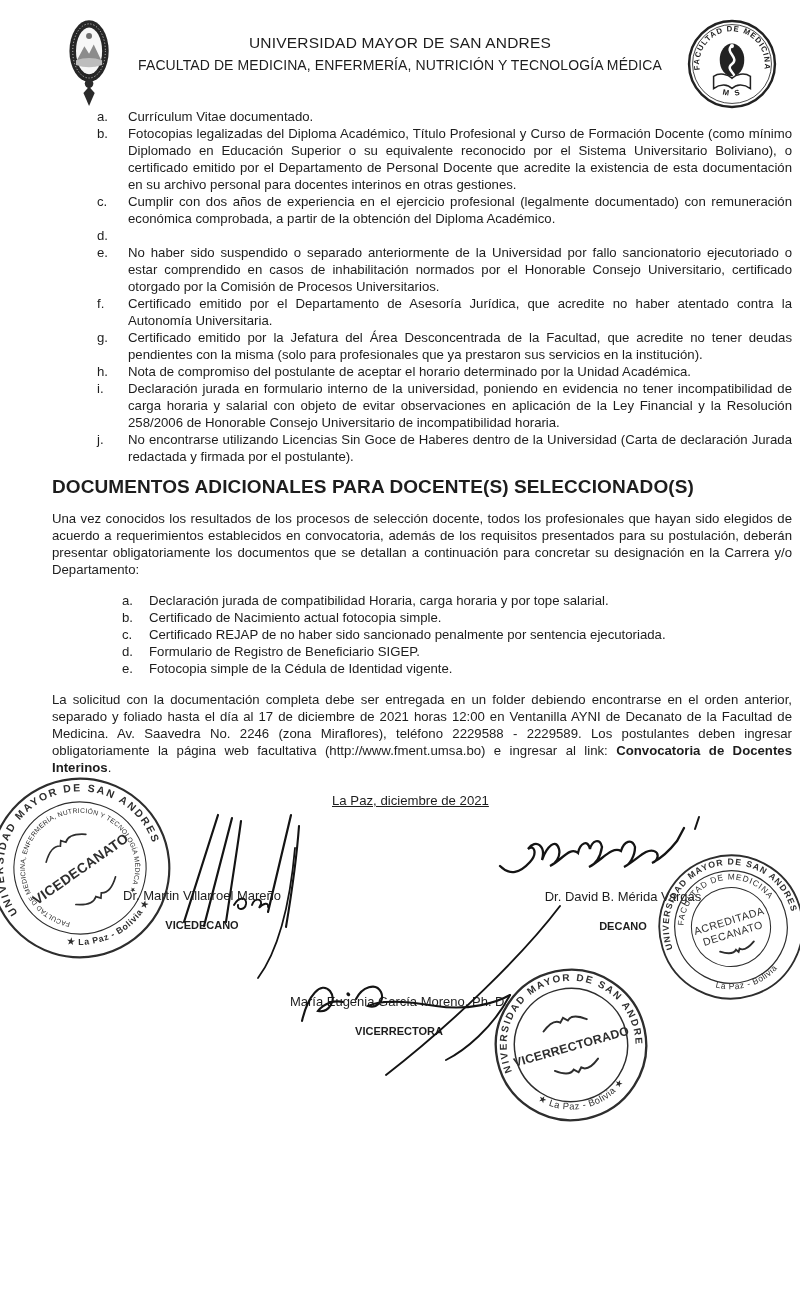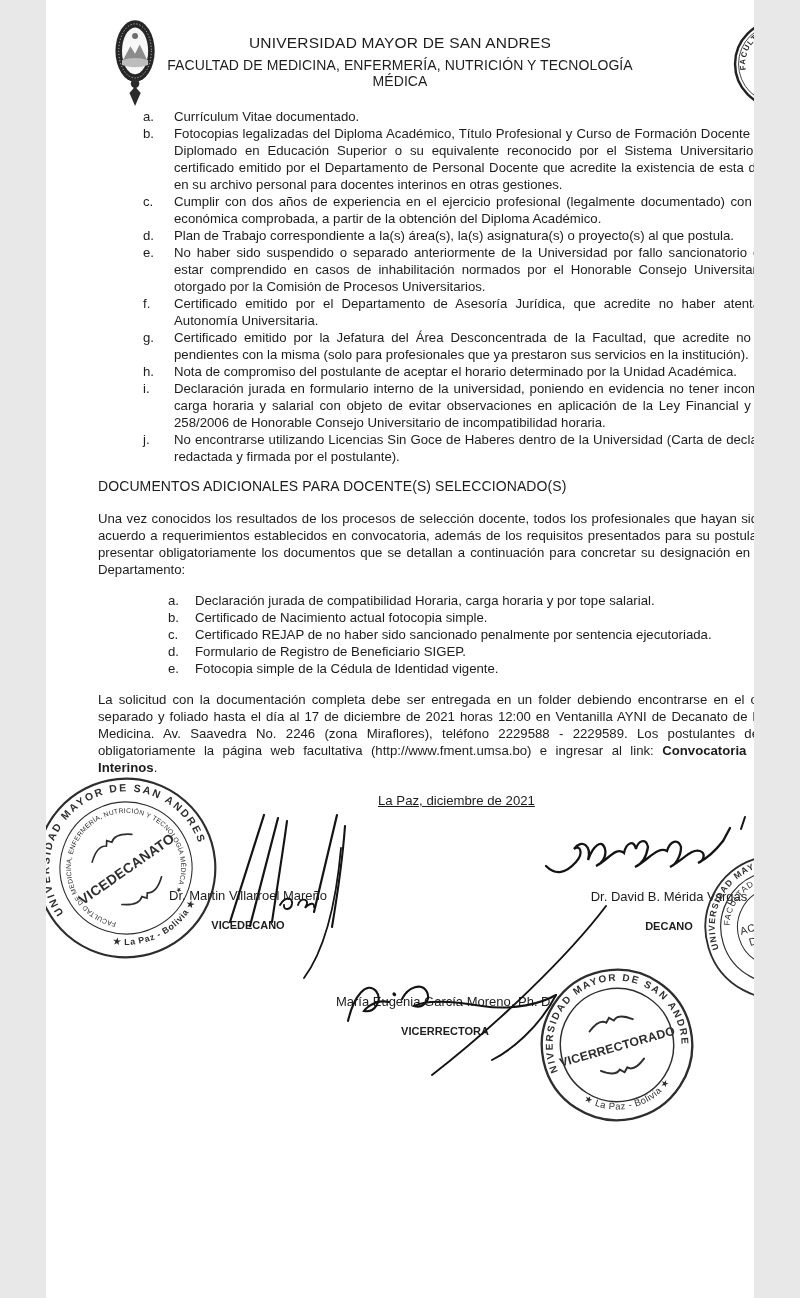--- a/index.html
+++ b/index.html
@@ -1,36 +1,36 @@
 <!DOCTYPE html>
 <html><head>
 <meta charset="utf-8">
 <style>
   * { box-sizing: border-box; }
   html,body { margin:0; padding:0; background:#e8e8e8; }
   .page {
-    position:relative; width:708px; height:1298px; margin:0 auto;
+    position:relative; width:800px; height:1298px; margin:0 auto;
     background:#ffffff; overflow:hidden;
     font-family:"Liberation Sans", sans-serif; color:#1d1d1d;
   }
   
   .header-title { position:absolute; left:120px; right:120px; top:34px; text-align:center; }
   .h-line1 { font-size:15.5px; letter-spacing:.2px; }
   .h-line2 { font-size:14px; margin-top:5px; letter-spacing:.1px; }
   .logo-left  { position:absolute; left:62px;  top:16px; width:56px; height:96px; }
   .logo-right { position:absolute; left:684px; top:18px; width:96px; height:92px; }
   
   .content { position:absolute; left:52px; top:108px; width:740px; font-size:13.2px; line-height:17px; }
   .li { display:flex; }
   .list1 .letter { flex:none; margin-left:45px; width:31px; }
   .list1 .txt { flex:1; text-align:justify; }
   .list2 { margin-top:14px; }
   .list2 .letter { flex:none; margin-left:70px; width:27px; }
   .list2 .txt { flex:1; }
-  .heading { font-weight:normal; font-size:14px; margin-top:13px; letter-spacing:.1px; }
+  .heading { font-weight:bold; font-size:19px; margin-top:13px; letter-spacing:.1px; }
   .intro   { margin-top:15px; text-align:justify; }
   .closing { margin-top:14px; text-align:justify; }
   .closing b { font-weight:bold; }
   .dateline { margin-top:16px; margin-left:280px;text-decoration:underline; }
   
   .sig-block { position:absolute; text-align:center; font-size:13px; line-height:16.5px; z-index:3; }
   .sig-title { font-weight:bold; font-size:11px;margin-top:12px; }
   #sig-block-1 { left:106px; top:888px; width:192px; }
   #sig-block-2 { left:524px; top:889px; width:198px; }
   #sig-block-3 { left:270px; top:994px; width:258px; }
@@ -111,21 +111,20 @@
       <div class="li">
           <span class="letter">b.</span>
           <div class="txt">Fotocopias legalizadas del Diploma Académico, Título Profesional y Curso de Formación Docente (como mínimo Diplomado en Educación Superior o su equivalente reconocido por el Sistema Universitario Boliviano), o certificado emitido por el Departamento de Personal Docente que acredite la existencia de esta documentación en su archivo personal para docentes interinos en otras gestiones.</div>
         </div>
       <div class="li">
           <span class="letter">c.</span>
           <div class="txt">Cumplir con dos años de experiencia en el ejercicio profesional (legalmente documentado) con remuneración económica comprobada, a partir de la obtención del Diploma Académico.</div>
         </div>
       <div class="li">
           <span class="letter">d.</span>
-          <div class="txt">Plan de Trabajo correspondiente a la(s) área(s), la(s) asignatura(s) o proyecto(s) al que postula.</div>
         </div>
       <div class="li">
           <span class="letter">e.</span>
           <div class="txt">No haber sido suspendido o separado anteriormente de la Universidad por fallo sancionatorio ejecutoriado o estar comprendido en casos de inhabilitación normados por el Honorable Consejo Universitario, certificado otorgado por la Comisión de Procesos Universitarios.</div>
         </div>
       <div class="li">
           <span class="letter">f.</span>
           <div class="txt">Certificado emitido por el Departamento de Asesoría Jurídica, que acredite no haber atentado contra la Autonomía Universitaria.</div>
         </div>
       <div class="li">

